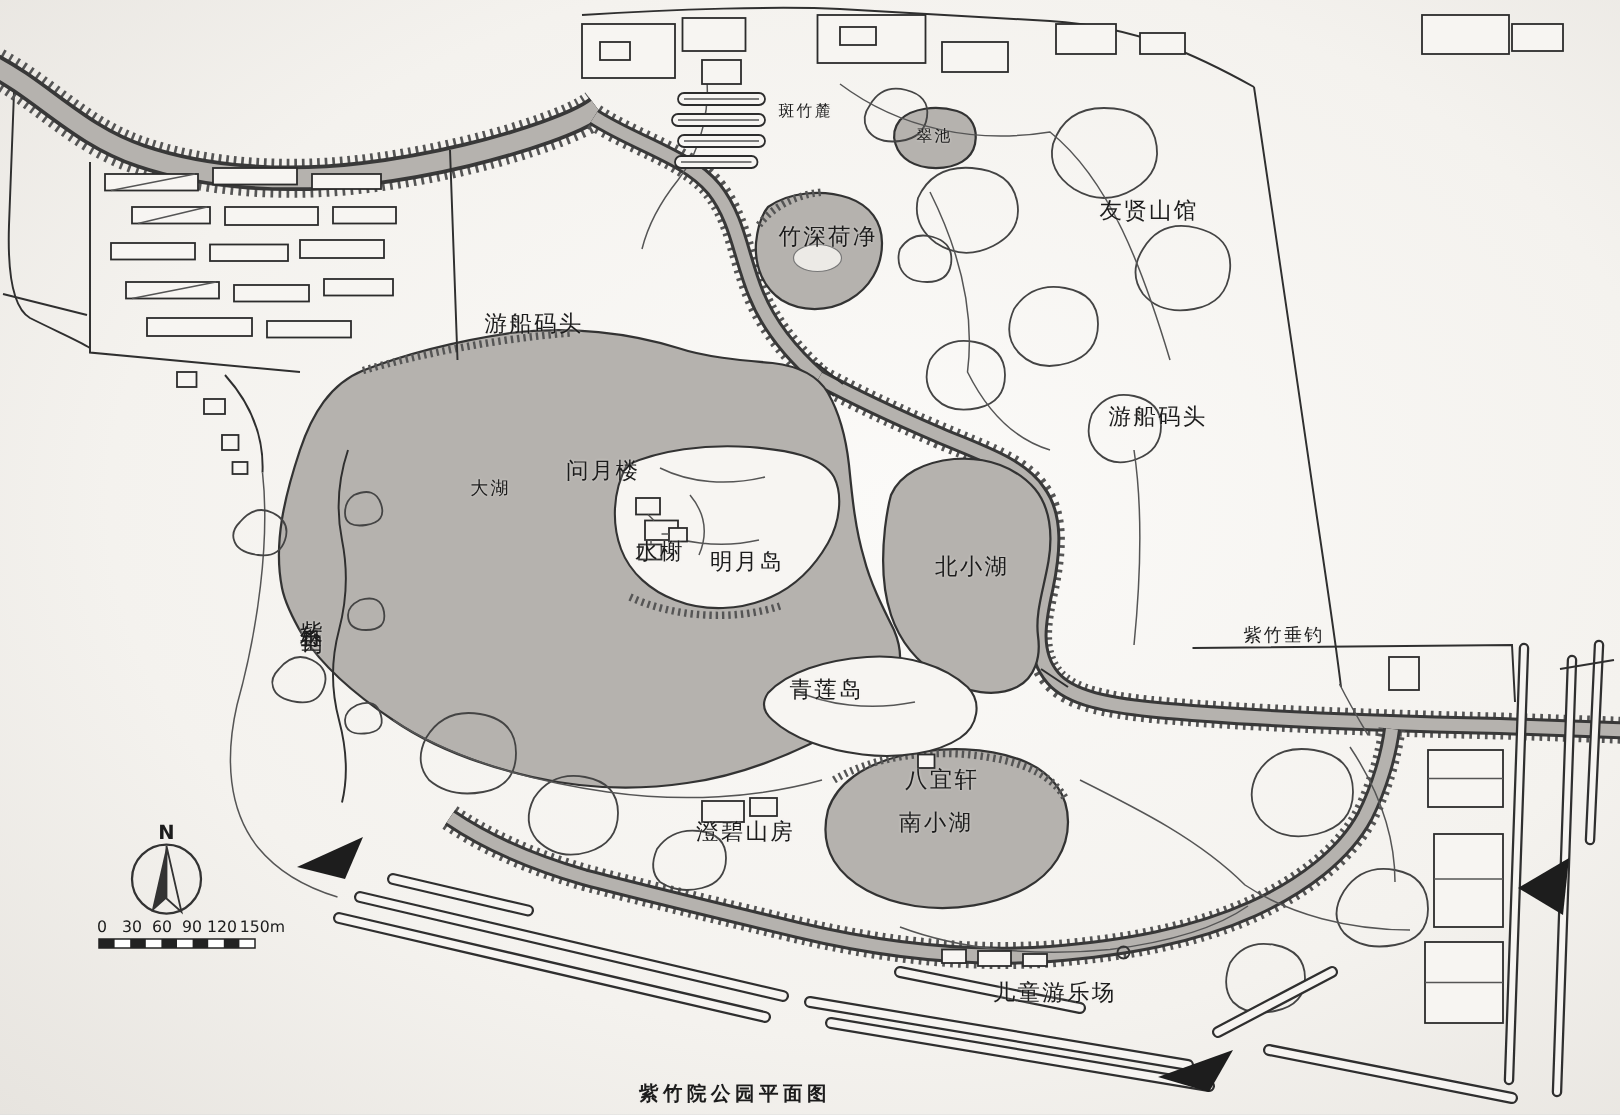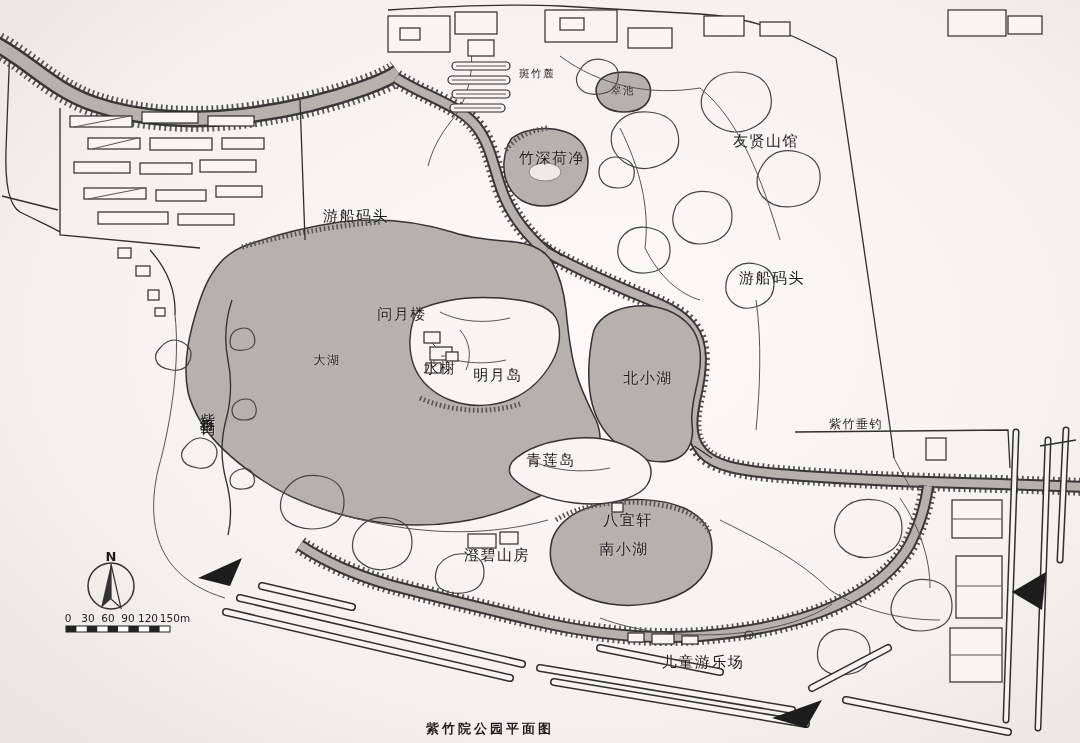--- a/index.html
+++ b/index.html
@@ -248,21 +248,21 @@
   </g>
 </svg>
 
   <div class="map-label" style="left:537px;top:74px;font-size:10.5px">斑竹麓</div>
   <div class="map-label" style="left:623px;top:91px;font-size:10.5px">翠池</div>
   <div class="map-label" style="left:552px;top:158px">竹深荷净</div>
   <div class="map-label" style="left:766px;top:141px">友贤山馆</div>
   <div class="map-label" style="left:356px;top:216px">游船码头</div>
   <div class="map-label" style="left:772px;top:278px">游船码头</div>
   <div class="map-label" style="left:402px;top:314px">问月楼</div>
-  <div class="map-label" style="left:327px;top:360px;font-size:12px">大湖</div>
+  <div class="map-label" style="left:327px;top:326px;font-size:12px">大湖</div>
   <div class="map-label" style="left:440px;top:368px">水榭</div>
   <div class="map-label" style="left:498px;top:375px">明月岛</div>
   <div class="map-label" style="left:648px;top:378px">北小湖</div>
   <div class="map-label v-label" style="left:207px;top:407px">紫竹垂钓</div>
   <div class="map-label" style="left:856px;top:424px;font-size:12px">紫竹垂钓</div>
   <div class="map-label" style="left:551px;top:460px">青莲岛</div>
   <div class="map-label" style="left:628px;top:520px">八宜轩</div>
   <div class="map-label" style="left:624px;top:549px">南小湖</div>
   <div class="map-label" style="left:497px;top:555px">澄碧山房</div>
   <div class="map-label" style="left:703px;top:662px">儿童游乐场</div>

